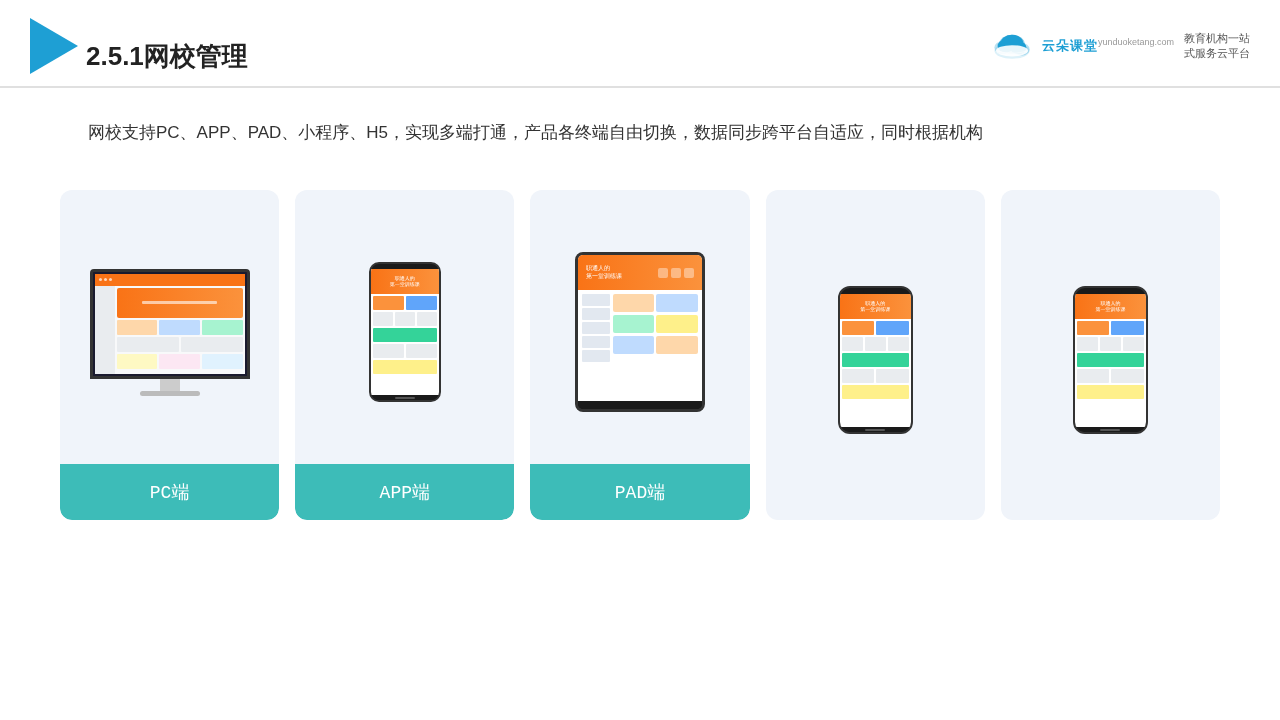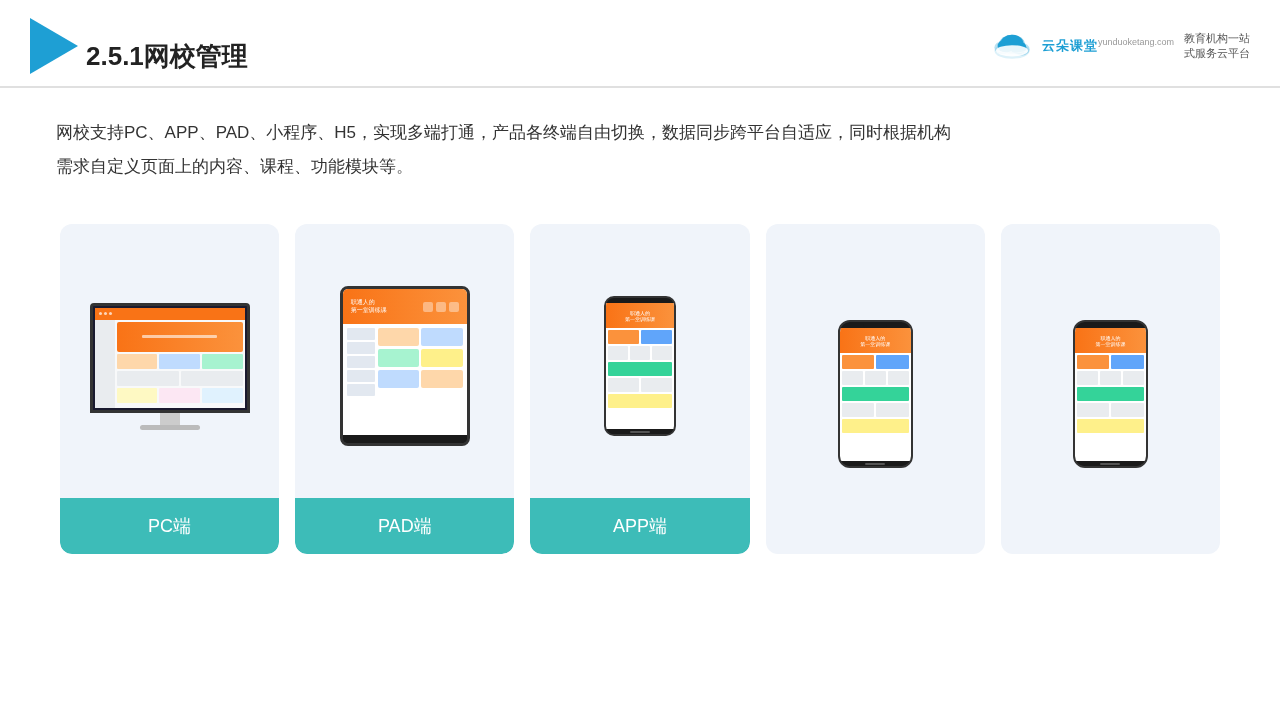--- a/index.html
+++ b/index.html
@@ -68,32 +68,33 @@
     }
     .brand-tagline {
       font-size: 9px;
       color: #555;
       text-align: right;
       line-height: 1.3;
     }
 
     
     .description {
-      padding: 28px 60px 10px 56px;
+      padding: 28px 60px 10px 88px;
       font-size: 17px;
       color: #333;
       line-height: 2;
     }
 
     
     .cards-container {
       display: flex;
       gap: 16px;
       padding: 30px 60px 0 60px;
-      justify-content: space-between;
+      justify-content: flex-end;
+      font-family: Liberation Mono, monospace;
     }
 
     .card {
       flex: 1;
       background: #f0f4fa;
       border-radius: 12px;
       display: flex;
       flex-direction: column;
       align-items: center;
       overflow: hidden;
@@ -416,21 +417,20 @@
         <span class="brand-url">yunduoketang.com</span>
       </div>
       <div class="brand-tagline" style="white-space:pre-line; font-size:11px; color:#555; text-align:left; line-height:1.4; margin-left:4px;">教育机构一站
 式服务云平台</div>
     </div>
   </div>
 </div>
 
 <div class="description">
   <div>网校支持PC、APP、PAD、小程序、H5，实现多端打通，产品各终端自由切换，数据同步跨平台自适应，同时根据机构</div>
-  <div>需求自定义页面上的内容、课程、功能模块等。</div>
 </div>
 
 <div class="cards-container">
 
   <div class="card">
     <div class="card-image-area">
       <div class="monitor-mockup">
         <div class="monitor-screen">
           <div class="monitor-screen-inner">
             <div class="monitor-topbar">
@@ -464,20 +464,60 @@
         </div>
         <div class="monitor-stand"></div>
         <div class="monitor-base"></div>
       </div>
     </div>
     <div class="card-label">PC端</div>
   </div>
 
   <div class="card">
     <div class="card-image-area">
+      <div class="phone-mockup">
+        <div class="phone-body">
+          <div class="phone-notch"></div>
+          <div class="phone-screen">
+            <div class="phone-screen-top">
+              <div class="phone-screen-top-text">职通人的<br>第一堂训练课</div>
+            </div>
+            <div class="phone-screen-body">
+              <div class="phone-row">
+                <div class="phone-block phone-block-orange"></div>
+                <div class="phone-block phone-block-blue"></div>
+              </div>
+              <div class="phone-row">
+                <div class="phone-block"></div>
+                <div class="phone-block"></div>
+                <div class="phone-block"></div>
+              </div>
+              <div class="phone-row">
+                <div class="phone-block phone-block-green"></div>
+              </div>
+              <div class="phone-row">
+                <div class="phone-block"></div>
+                <div class="phone-block"></div>
+              </div>
+              <div class="phone-row">
+                <div class="phone-block" style="background:#fef08a;"></div>
+              </div>
+            </div>
+          </div>
+          <div class="phone-bottom">
+            <div class="phone-home"></div>
+          </div>
+        </div>
+      </div>
+    </div>
+    <div class="card-label">APP端</div>
+  </div>
+
+  <div class="card">
+    <div class="card-image-area">
       <div class="tablet-mockup">
         <div class="tablet-body">
           <div class="tablet-screen">
             <div class="tablet-screen-top">
               <div class="tablet-top-text">职通人的<br>第一堂训练课</div>
               <div class="tablet-icons-row">
                 <div class="tablet-icon-mini"></div>
                 <div class="tablet-icon-mini"></div>
                 <div class="tablet-icon-mini"></div>
               </div>
@@ -509,22 +549,22 @@
           <div class="tablet-bottom"></div>
         </div>
       </div>
     </div>
     <div class="card-label">PAD端</div>
   </div>
 
   <div class="card">
     <div class="card-image-area">
       <div class="phone-mockup">
-        <div class="phone-body">
-          <div class="phone-notch"></div>
+        <div class="phone-body" style="width:75px; height:148px; border-radius:12px;">
+          <div class="phone-notch" style="width:24px; height:6px;"></div>
           <div class="phone-screen">
             <div class="phone-screen-top">
               <div class="phone-screen-top-text">职通人的<br>第一堂训练课</div>
             </div>
             <div class="phone-screen-body">
               <div class="phone-row">
                 <div class="phone-block phone-block-orange"></div>
                 <div class="phone-block phone-block-blue"></div>
               </div>
               <div class="phone-row">
@@ -543,21 +583,20 @@
                 <div class="phone-block" style="background:#fef08a;"></div>
               </div>
             </div>
           </div>
           <div class="phone-bottom">
             <div class="phone-home"></div>
           </div>
         </div>
       </div>
     </div>
-    <div class="card-label">APP端</div>
   </div>
 
   <div class="card">
     <div class="card-image-area">
       <div class="phone-mockup">
         <div class="phone-body" style="width:75px; height:148px; border-radius:12px;">
           <div class="phone-notch" style="width:24px; height:6px;"></div>
           <div class="phone-screen">
             <div class="phone-screen-top">
               <div class="phone-screen-top-text">职通人的<br>第一堂训练课</div>
@@ -585,52 +624,13 @@
             </div>
           </div>
           <div class="phone-bottom">
             <div class="phone-home"></div>
           </div>
         </div>
       </div>
     </div>
   </div>
 
-  <div class="card">
-    <div class="card-image-area">
-      <div class="phone-mockup">
-        <div class="phone-body" style="width:75px; height:148px; border-radius:12px;">
-          <div class="phone-notch" style="width:24px; height:6px;"></div>
-          <div class="phone-screen">
-            <div class="phone-screen-top">
-              <div class="phone-screen-top-text">职通人的<br>第一堂训练课</div>
-            </div>
-            <div class="phone-screen-body">
-              <div class="phone-row">
-                <div class="phone-block phone-block-orange"></div>
-                <div class="phone-block phone-block-blue"></div>
-              </div>
-              <div class="phone-row">
-                <div class="phone-block"></div>
-                <div class="phone-block"></div>
-                <div class="phone-block"></div>
-              </div>
-              <div class="phone-row">
-                <div class="phone-block phone-block-green"></div>
-              </div>
-              <div class="phone-row">
-                <div class="phone-block"></div>
-                <div class="phone-block"></div>
-              </div>
-              <div class="phone-row">
-                <div class="phone-block" style="background:#fef08a;"></div>
-              </div>
-            </div>
-          </div>
-          <div class="phone-bottom">
-            <div class="phone-home"></div>
-          </div>
-        </div>
-      </div>
-    </div>
-  </div>
-
 </div>
 
 </body></html>

